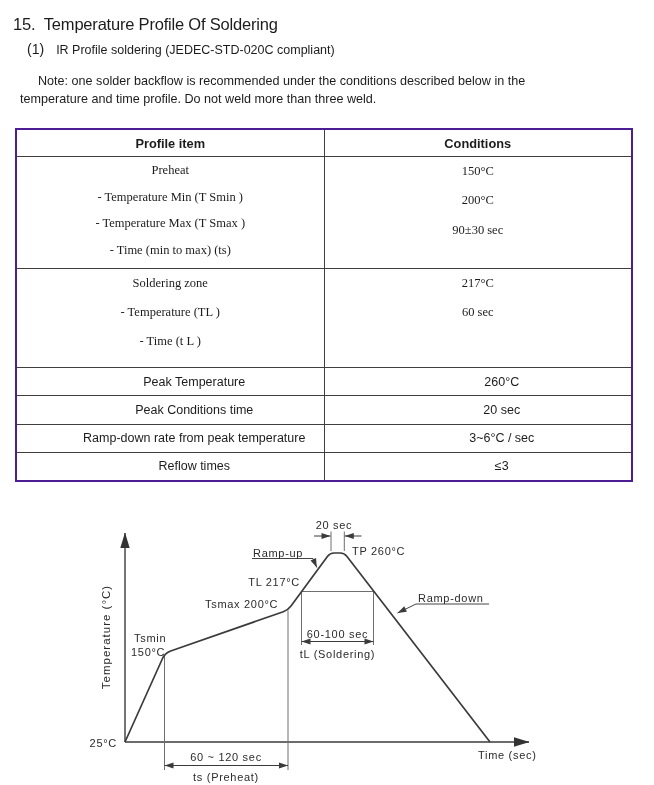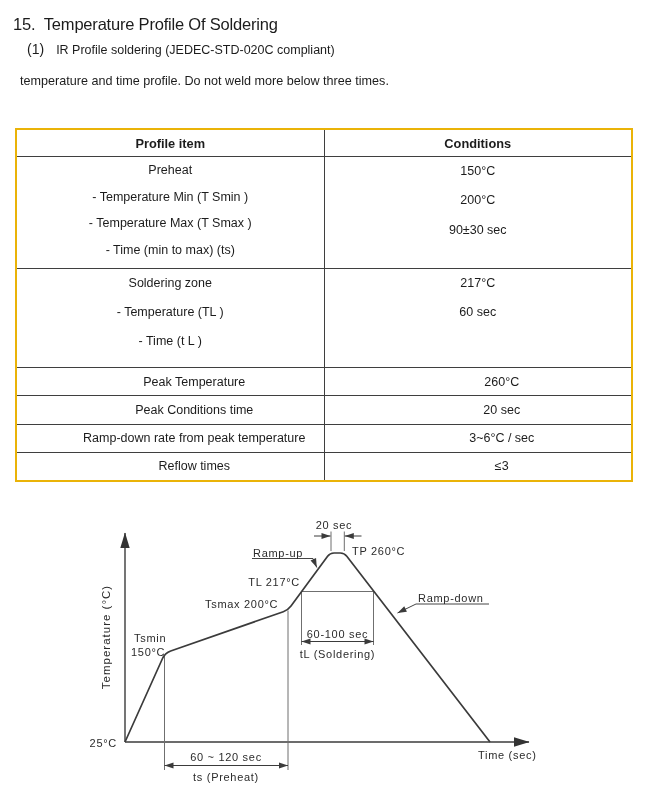--- a/index.html
+++ b/index.html
@@ -6,25 +6,25 @@
   .page{position:relative;width:654px;height:785px;background:#fff;overflow:hidden;
         font-family:"Liberation Sans","DejaVu Sans",sans-serif;color:#1c1c1c;}
   .title{position:absolute;left:13px;top:5px;font-size:16.5px;font-weight:normal;
          letter-spacing:-0.2px;white-space:pre;margin-top:10px;}
   .subtitle{position:absolute;left:27px;top:41px;font-size:12.5px;}
   .subtitle .marker{font-size:14px;margin-right:12px;}
   .note{position:absolute;left:20px;top:72px;width:580px;font-size:12.6px;line-height:18px;}
   .note .l1{padding-left:18px;}
 
   table.profile{position:absolute;left:15px;top:128px;width:616px;height:354px;
-        border-collapse:collapse;table-layout:fixed;border:2px solid #eab308;}
+        border-collapse:collapse;table-layout:fixed;border:2px solid #4c1d95;}
   table.profile th, table.profile td{border:1.5px solid #3f3f3f;text-align:center;
         font-size:12.5px;padding:0;}
   table.profile th{font-size:12.8px;font-weight:bold;height:25px;vertical-align:middle;}
-  td.gcell{vertical-align:top;}
+  td.gcell{vertical-align:top;font-family:Liberation Serif, serif;}
   .g1l{height:103px;padding-top:3px;} .g1l .ln{line-height:26.6px;}
   .g1r{padding-top:17px;} .g1r .ln{line-height:29.2px;}
   .g2l{height:94px;padding-top:10px;margin-left:20px;} .g2l .ln{line-height:29px;}
   .g2r{padding-top:40px;} .g2r .ln{line-height:29px;}
   tr.single td{vertical-align:middle;height:26px;padding-left:48px;}
 
   svg.chart{position:absolute;left:0;top:497px;}
   svg.chart text{font-family:"Liberation Sans","DejaVu Sans",sans-serif;font-size:11px;
         letter-spacing:0.7px;fill:#2b2b2b;}
   svg.chart text.ylab{font-size:11.5px;letter-spacing:1px;}
@@ -34,21 +34,22 @@
 
 <div class="page">
 
   <div class="title">15.  Temperature Profile Of Soldering</div>
 
   <div class="subtitle">
     <span class="marker">(1)</span><span>IR Profile soldering (JEDEC-STD-020C compliant)</span>
   </div>
 
   <div class="note">
-    <div class="l2">temperature and time profile. Do not weld more below three times.</div>
+    <div class="l1">Note: one solder backflow is recommended under the conditions described below in the</div>
+    <div class="l2">temperature and time profile. Do not weld more than three weld.</div>
   </div>
 
   <table class="profile">
     <colgroup>
         <col style="width:308px">
         <col style="width:308px">
       </colgroup>
     <tbody>
         <tr>
       <th>Profile item</th>

